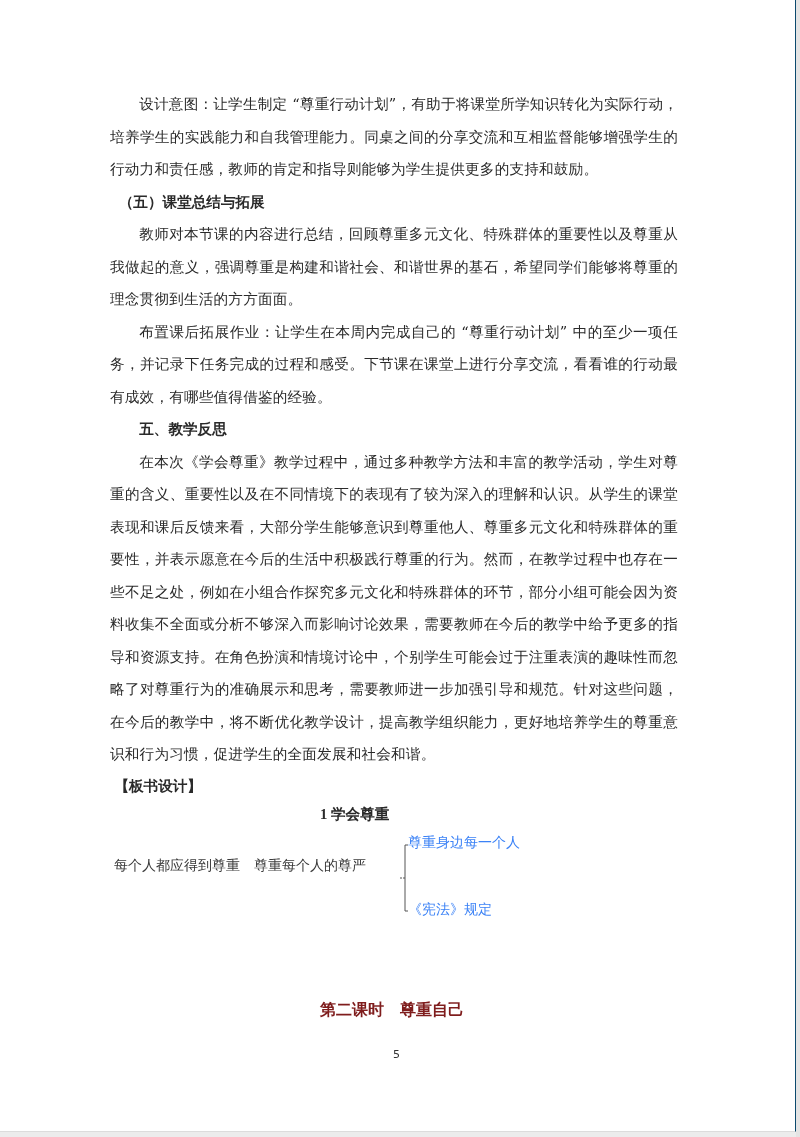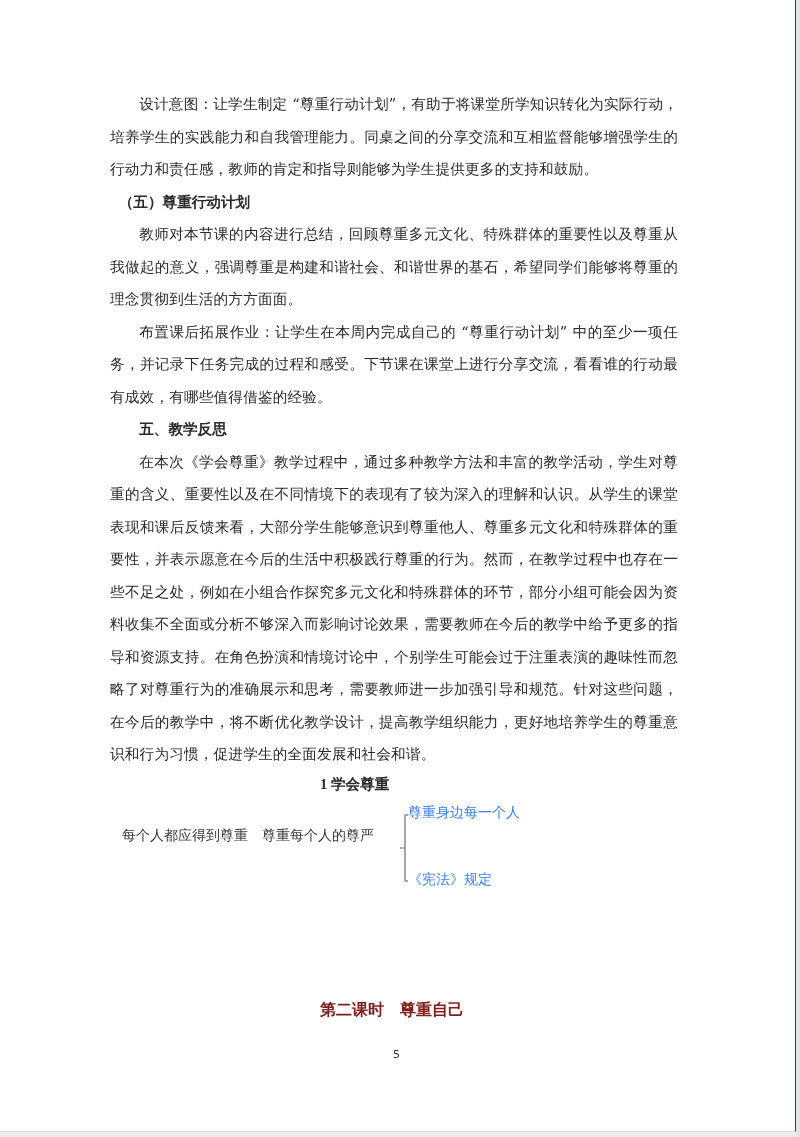--- a/index.html
+++ b/index.html
@@ -67,21 +67,21 @@
     .board-heading {
       position: absolute;
       left: 210px;
       top: 4px;
       font-size: 14.6px;
       font-weight: bold;
       font-family: Liberation Serif, serif;
     }
     .board-left {
       position: absolute;
-      left: 12px;
+      left: 4px;
       top: 56px;
       font-size: 14px;
       color: #3a3a3a;
     }
     .board-left span + span {
       margin-left: 14px;
     }
     .bracket {
       position: absolute;
       left: 290px;
@@ -137,29 +137,30 @@
       background: #e4e4e4;
     }
   </style>
 </head>
 <body>
 
 <div class="page">
   <div class="content">
     <p class="para">设计意图：让学生制定 “尊重行动计划”，有助于将课堂所学知识转化为实际行动，培养学生的实践能力和自我管理能力。同桌之间的分享交流和互相监督能够增强学生的行动力和责任感，教师的肯定和指导则能够为学生提供更多的支持和鼓励。</p>
 
-    <p class="heading-sub">（五）尊重行动计划</p>
+    <p class="heading-sub">（五）课堂总结与拓展</p>
 
     <p class="para">教师对本节课的内容进行总结，回顾尊重多元文化、特殊群体的重要性以及尊重从我做起的意义，强调尊重是构建和谐社会、和谐世界的基石，希望同学们能够将尊重的理念贯彻到生活的方方面面。</p>
     <p class="para">布置课后拓展作业：让学生在本周内完成自己的 “尊重行动计划” 中的至少一项任务，并记录下任务完成的过程和感受。下节课在课堂上进行分享交流，看看谁的行动最有成效，有哪些值得借鉴的经验。</p>
 
     <p class="heading-main">五、教学反思</p>
 
     <p class="para">在本次《学会尊重》教学过程中，通过多种教学方法和丰富的教学活动，学生对尊重的含义、重要性以及在不同情境下的表现有了较为深入的理解和认识。从学生的课堂表现和课后反馈来看，大部分学生能够意识到尊重他人、尊重多元文化和特殊群体的重要性，并表示愿意在今后的生活中积极践行尊重的行为。然而，在教学过程中也存在一些不足之处，例如在小组合作探究多元文化和特殊群体的环节，部分小组可能会因为资料收集不全面或分析不够深入而影响讨论效果，需要教师在今后的教学中给予更多的指导和资源支持。在角色扮演和情境讨论中，个别学生可能会过于注重表演的趣味性而忽略了对尊重行为的准确展示和思考，需要教师进一步加强引导和规范。针对这些问题，在今后的教学中，将不断优化教学设计，提高教学组织能力，更好地培养学生的尊重意识和行为习惯，促进学生的全面发展和社会和谐。</p>
 
+    <p class="board-title">【板书设计】</p>
 
     <div class="board">
       <div class="board-heading">1  学会尊重</div>
       <div class="board-left">
         <span>每个人都应得到尊重</span><span>尊重每个人的尊严</span>
       </div>
       <svg class="bracket" viewBox="0 0 30 70">
         <path d="M8 2 L5 2 L5 68 L8 68" fill="none" stroke="#555" stroke-width="1"></path>
         <path d="M0 35 L5 35" fill="none" stroke="#555" stroke-width="1" stroke-dasharray="2,1"></path>
       </svg>

